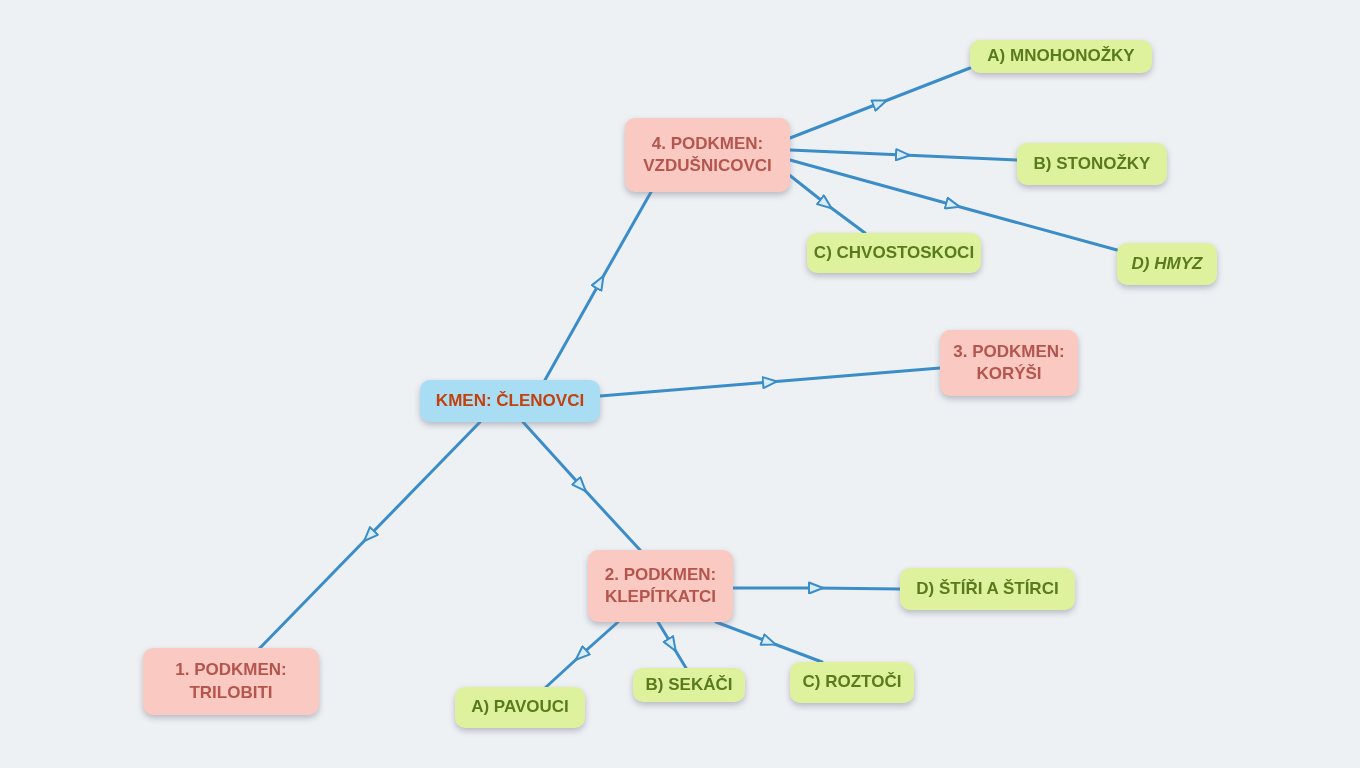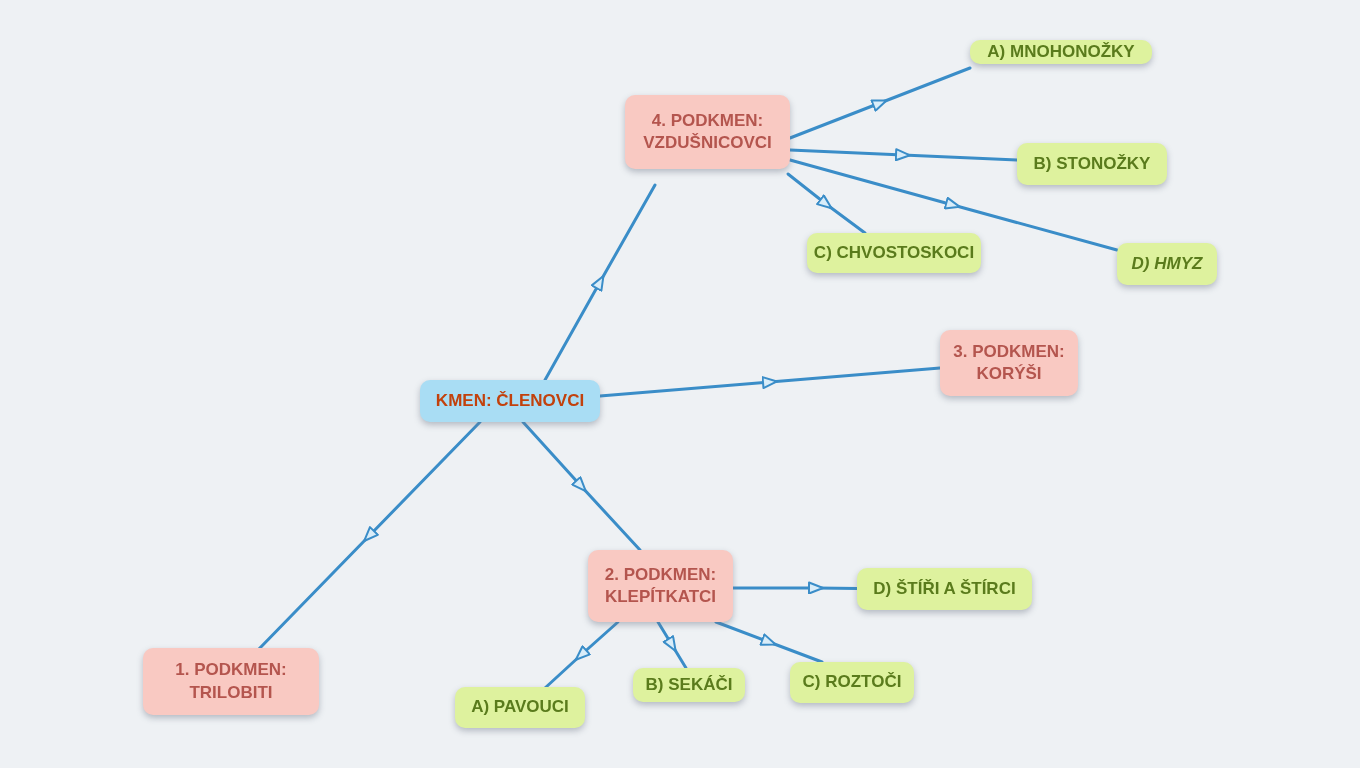--- a/index.html
+++ b/index.html
@@ -35,29 +35,29 @@
     line-height:1.32;
     box-shadow:0 3px 6px rgba(110,120,135,.45);
     cursor:default;
     white-space:nowrap;
   }
   .root{background:#a9ddf4;color:#c2410c;}
   .sub{background:#f9c9c2;color:#b4554e;}
   .leaf{background:#def29e;color:#5a7b1c;}
 
   #n-kmen{left:420px;top:380px;width:180px;height:42px;}
-  #n-podkmen4{left:625px;top:95px;width:165px;height:74px;text-align:right;}
+  #n-podkmen4{left:625px;top:118px;width:165px;height:74px;text-align:right;}
   #n-podkmen3{left:940px;top:330px;width:138px;height:66px;}
   #n-podkmen2{left:588px;top:550px;width:145px;height:72px;}
   #n-podkmen1{left:143px;top:648px;width:176px;height:67px;}
-  #n-mnohonozky{left:970px;top:40px;width:182px;height:24px;}
+  #n-mnohonozky{left:970px;top:40px;width:182px;height:33px;}
   #n-stonozky{left:1017px;top:143px;width:150px;height:42px;}
   #n-chvostoskoci{left:807px;top:233px;width:174px;height:40px;}
   #n-hmyz{left:1117px;top:243px;width:100px;height:42px;font-style:italic;}
-  #n-stiri{left:857px;top:568px;width:175px;height:42px;}
+  #n-stiri{left:900px;top:568px;width:175px;height:42px;}
   #n-pavouci{left:455px;top:687px;width:130px;height:41px;}
   #n-sekaci{left:633px;top:668px;width:112px;height:34px;}
   #n-roztoci{left:790px;top:662px;width:124px;height:41px;text-align:center;}
 </style>
 </head>
 <body>
 
 <div id="canvas">
 
   <svg id="edge-layer" width="1360" height="768" viewBox="0 0 1360 768" xmlns="http://www.w3.org/2000/svg">

